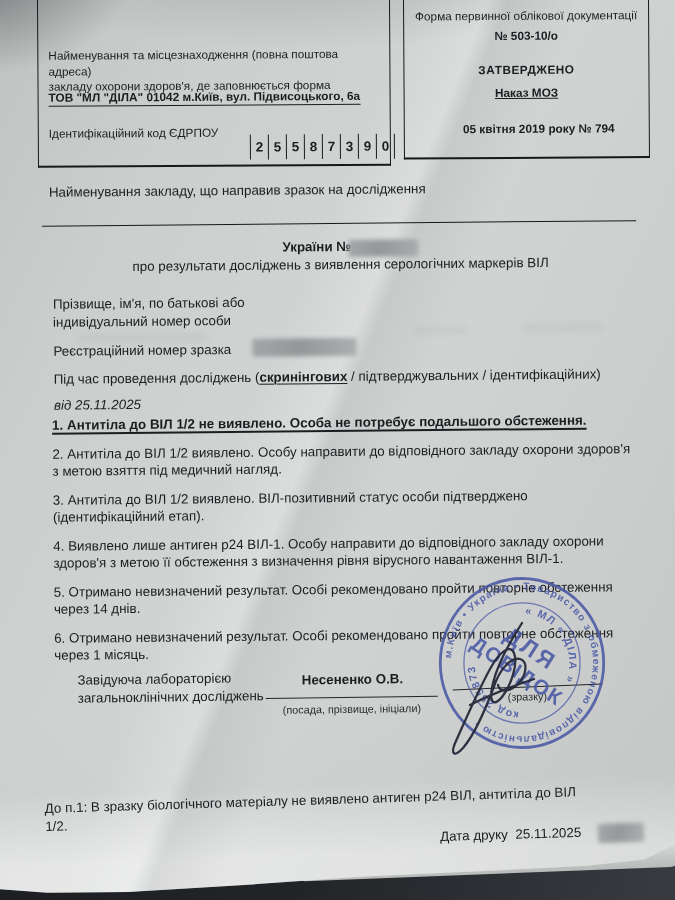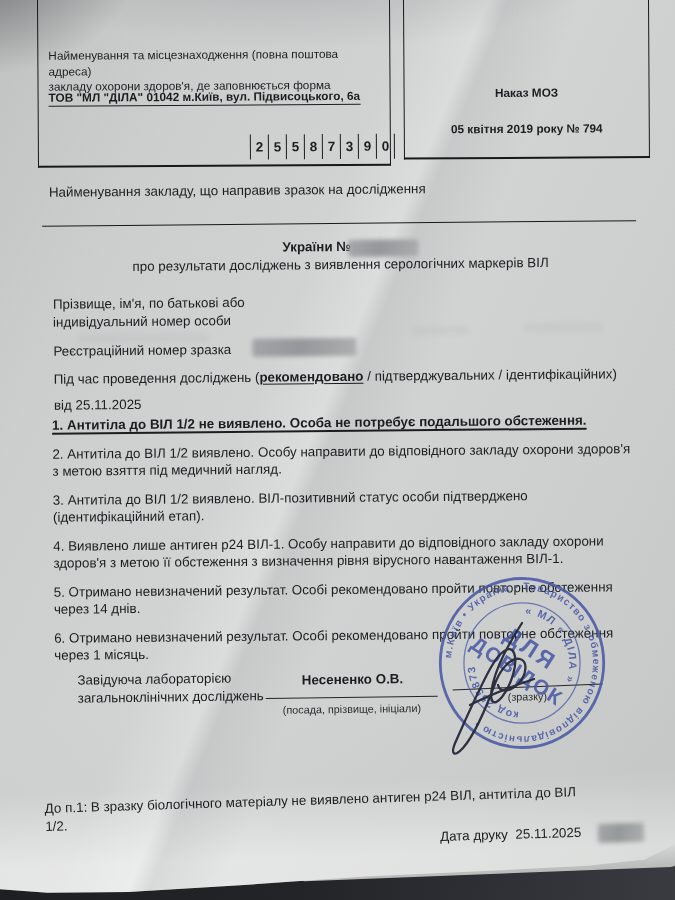--- a/index.html
+++ b/index.html
@@ -73,35 +73,39 @@
 
   <div class="paper">
 
     <div class="hdr">
       <div class="abs box-left">
         <div class="abs small" style="left:10px;top:53px;width:335px;">
           <span>Найменування та місцезнаходження (повна поштова адреса)</span><br>
           <span>закладу охорони здоров'я, де заповнюється форма</span>
         </div>
         <div class="abs small b" style="left:10px;top:95px;"><span class="u">ТОВ "МЛ "ДІЛА" 01042 м.Київ, вул. Підвисоцького, 6а</span></div>
+        <div class="abs small" style="left:10px;top:131px;">Ідентифікаційний код ЄДРПОУ</div>
         <div class="abs edrpou-cells">
           <div class="cell">2</div>
           <div class="cell">5</div>
           <div class="cell">5</div>
           <div class="cell">8</div>
           <div class="cell">7</div>
           <div class="cell">3</div>
           <div class="cell">9</div>
           <div class="cell">0</div>
         </div>
       </div>
 
       <div class="abs box-right center">
-        <div class="abs small b" style="left:4px;top:93px;width:236px;">Наказ МОЗ</div>
-        <div class="abs small b" style="left:4px;top:129px;width:236px;">05 квітня 2019 року № 794</div>
+        <div class="abs small" style="left:4px;top:16px;width:236px;">Форма первинної облікової документації</div>
+        <div class="abs small b" style="left:4px;top:36px;width:236px;">№ 503-10/о</div>
+        <div class="abs small b" style="left:4px;top:70px;width:236px;letter-spacing:0.5px;">ЗАТВЕРДЖЕНО</div>
+        <div class="abs small b" style="left:4px;top:93px;width:236px;text-decoration:underline;">Наказ МОЗ</div>
+        <div class="abs small b" style="left:16px;top:129px;width:236px;">05 квітня 2019 року № 794</div>
       </div>
     </div>
 
     <div class="mid">
       <div class="abs t" style="left:47px;top:181px;">Найменування закладу, що направив зразок на дослідження</div>
       <div class="abs hline" style="left:40px;top:223px;width:594px;"></div>
 
       <div class="abs t b" style="left:280px;top:238px;">України №</div>
       <div class="abs redact" style="left:346px;top:240px;width:70px;height:17px;"></div>
       <div class="abs t center" style="left:38px;top:256px;width:600px;">про результати досліджень з виявлення серологічних маркерів ВІЛ</div>
@@ -110,23 +114,23 @@
         <span>Прізвище, ім'я, по батькові або</span><br>
         <span>індивідуальний номер особи</span>
       </div>
       <div class="abs ghost" style="left:75px;top:331px;width:130px;height:10px;"></div>
       <div class="abs ghost" style="left:410px;top:327px;width:55px;height:9px;"></div>
       <div class="abs ghost" style="left:520px;top:325px;width:80px;height:9px;"></div>
 
       <div class="abs t" style="left:50px;top:340px;">Реєстраційний номер зразка</div>
       <div class="abs redact" style="left:249px;top:338px;width:104px;height:18px;"></div>
 
-      <div class="abs t" style="left:50px;top:368px;"><span>Під час проведення досліджень (</span><span class="b" style="text-decoration:underline;text-decoration-thickness:1.4px;text-underline-offset:2px;">рекомендовано</span><span> / підтверджувальних / ідентифікаційних)</span></div>
+      <div class="abs t" style="left:50px;top:368px;"><span>Під час проведення досліджень (</span><span class="b" style="text-decoration:underline;text-decoration-thickness:1.4px;text-underline-offset:2px;">скринінгових</span><span> / підтверджувальних / ідентифікаційних)</span></div>
 
-      <div class="abs t" style="left:50px;top:394px;">від 25.11.2025</div>
+      <div class="abs t" style="left:50px;top:394px;font-style:italic;">від 25.11.2025</div>
 
       <div class="abs items" style="left:48px;top:414px;width:586px;">
         <div class="t item item-1">1. Антитіла до ВІЛ 1/2 не виявлено. Особа не потребує подальшого обстеження.</div>
         <div class="t item">2. Антитіла до ВІЛ 1/2 виявлено. Особу направити до відповідного закладу охорони здоров'я з метою взяття під медичний нагляд.</div>
         <div class="t item">3. Антитіла до ВІЛ 1/2 виявлено. ВІЛ-позитивний статус особи підтверджено (ідентифікаційний етап).</div>
         <div class="t item">4. Виявлено лише антиген р24 ВІЛ-1. Особу направити до відповідного закладу охорони здоров'я з метою її обстеження з визначення рівня вірусного навантаження ВІЛ-1.</div>
         <div class="t item">5. Отримано невизначений результат. Особі рекомендовано пройти повторне обстеження через 14 днів.</div>
         <div class="t item">6. Отримано невизначений результат. Особі рекомендовано пройти повторне обстеження через 1 місяць.</div>
       </div>
     </div>

